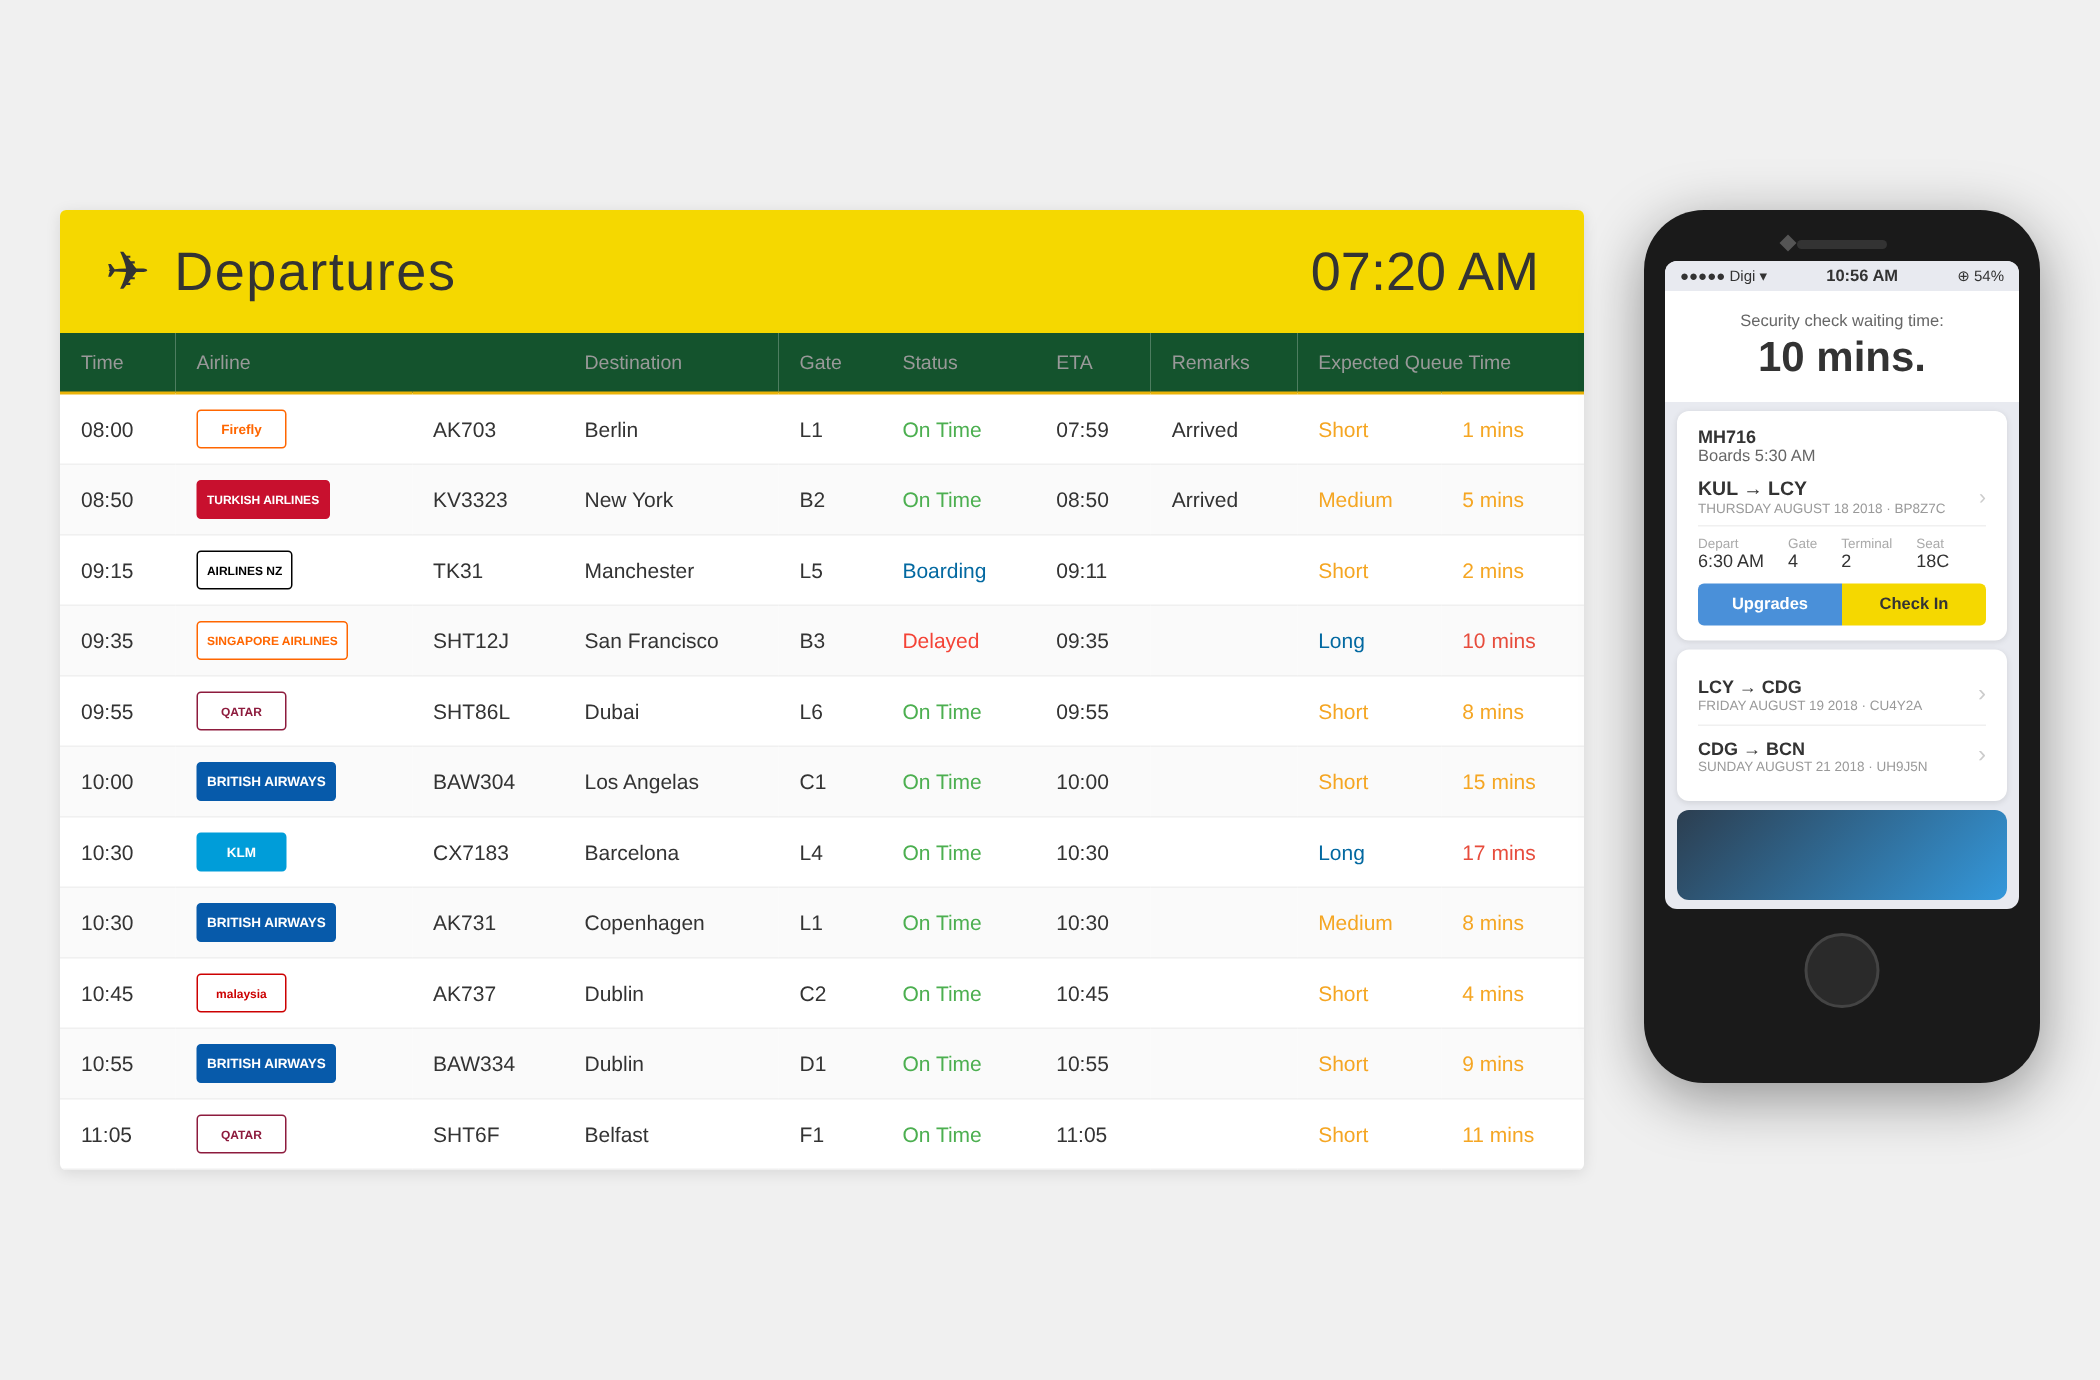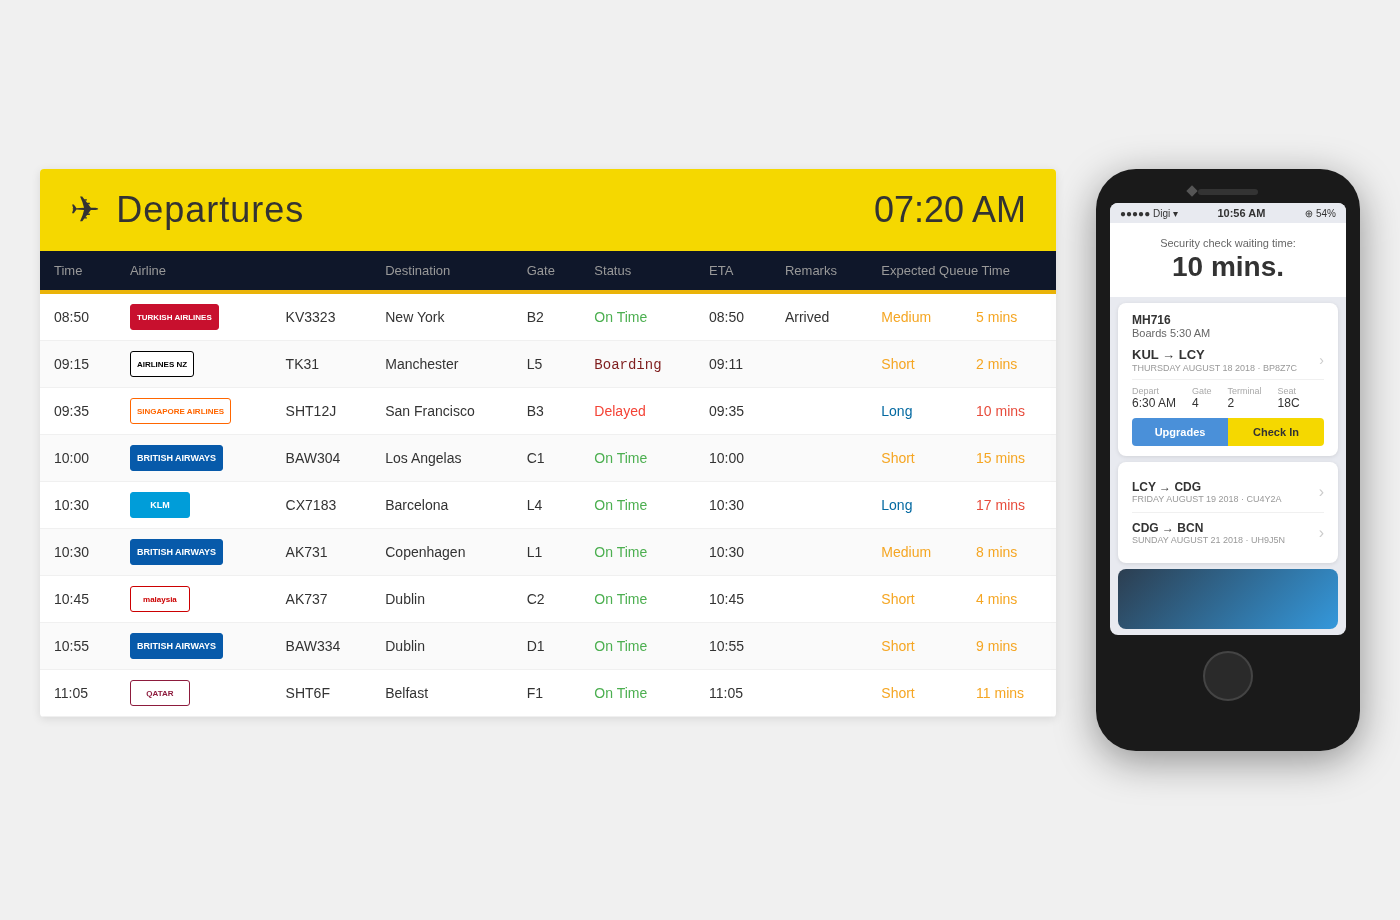--- a/index.html
+++ b/index.html
@@ -55,22 +55,22 @@
       font-weight: 300;
       color: #333;
     }
 
     
     .flight-table {
       width: 100%;
       border-collapse: collapse;
     }
     .flight-table thead tr {
-      background: #0f172a;
-      border-bottom: 4px solid #eab308;
+      background: #14532d;
+      border-bottom: 2px solid #eab308;
     }
     .flight-table thead th {
       padding: 12px 14px;
       text-align: left;
       font-size: 13px;
       font-weight: 400;
       color: #999;
       white-space: nowrap;
     }
     .flight-table tbody tr {
@@ -103,21 +103,21 @@
     .airline-firefly { color: #f60; border-color: #f60; }
     .airline-klm { background: #009dd9; color: #fff; border-color: #009dd9; }
     .airline-turkish { background: #c8102e; color: #fff; border-color: #c8102e; font-size: 8px; }
     .airline-airnz { color: #000; border-color: #000; font-size: 8px; }
     .airline-singapore { color: #f60; border-color: #f60; font-size: 8px; }
     .airline-qatar { color: #8d1b3d; border-color: #8d1b3d; font-size: 8px; }
     .airline-ba { background: #075aaa; color: #fff; border-color: #075aaa; font-size: 9px; }
     .airline-malaysia { color: #cc0001; border-color: #cc0001; font-size: 8px; }
 
     .status-ontime { color: #4caf50; }
-    .status-boarding { color: #7f1d1d; font-family: Liberation Mono, monospace; }
+    .status-boarding { color: #0369a1; }
     .status-delayed { color: #f44336; }
     .status-cancelled { color: #999; }
     .queue-short { color: #f5a623; }
     .queue-medium { color: #f5a623; }
     .queue-long { color: #0369a1; }
     .queue-mins { color: #e74c3c; font-weight: 500; }
     .queue-mins-orange { color: #f5a623; font-weight: 500; }
     .dash { color: #ccc; }
 
     
@@ -326,20 +326,34 @@
           <th colspan="2">Airline</th>
           <th>Destination</th>
           <th>Gate</th>
           <th>Status</th>
           <th>ETA</th>
           <th>Remarks</th>
           <th colspan="2">Expected Queue Time</th>
         </tr>
       </thead>
       <tbody id="flight-tbody">
+      <tr>
+      <td>08:00</td>
+      <td>
+        <span class="airline-logo airline-firefly">Firefly</span>
+      </td>
+      <td>AK703</td>
+      <td>Berlin</td>
+      <td>L1</td>
+      <td><span class="status-ontime">On Time</span></td>
+      <td>07:59</td>
+      <td>Arrived</td>
+      <td><span class="queue-short">Short</span></td>
+      <td><span class="queue-mins-orange">1 mins</span></td>
+    </tr>
           <tr>
       <td>08:50</td>
       <td>
         <span class="airline-logo airline-turkish">TURKISH AIRLINES</span>
       </td>
       <td>KV3323</td>
       <td>New York</td>
       <td>B2</td>
       <td><span class="status-ontime">On Time</span></td>
       <td>08:50</td>
@@ -367,20 +381,34 @@
         <span class="airline-logo airline-singapore">SINGAPORE AIRLINES</span>
       </td>
       <td>SHT12J</td>
       <td>San Francisco</td>
       <td>B3</td>
       <td><span class="status-delayed">Delayed</span></td>
       <td>09:35</td>
       <td></td>
       <td><span class="queue-long">Long</span></td>
       <td><span class="queue-mins">10 mins</span></td>
+    </tr>
+          <tr>
+      <td>09:55</td>
+      <td>
+        <span class="airline-logo airline-qatar">QATAR</span>
+      </td>
+      <td>SHT86L</td>
+      <td>Dubai</td>
+      <td>L6</td>
+      <td><span class="status-ontime">On Time</span></td>
+      <td>09:55</td>
+      <td></td>
+      <td><span class="queue-short">Short</span></td>
+      <td><span class="queue-mins-orange">8 mins</span></td>
     </tr>
           <tr>
       <td>10:00</td>
       <td>
         <span class="airline-logo airline-ba">BRITISH AIRWAYS</span>
       </td>
       <td>BAW304</td>
       <td>Los Angelas</td>
       <td>C1</td>
       <td><span class="status-ontime">On Time</span></td>

